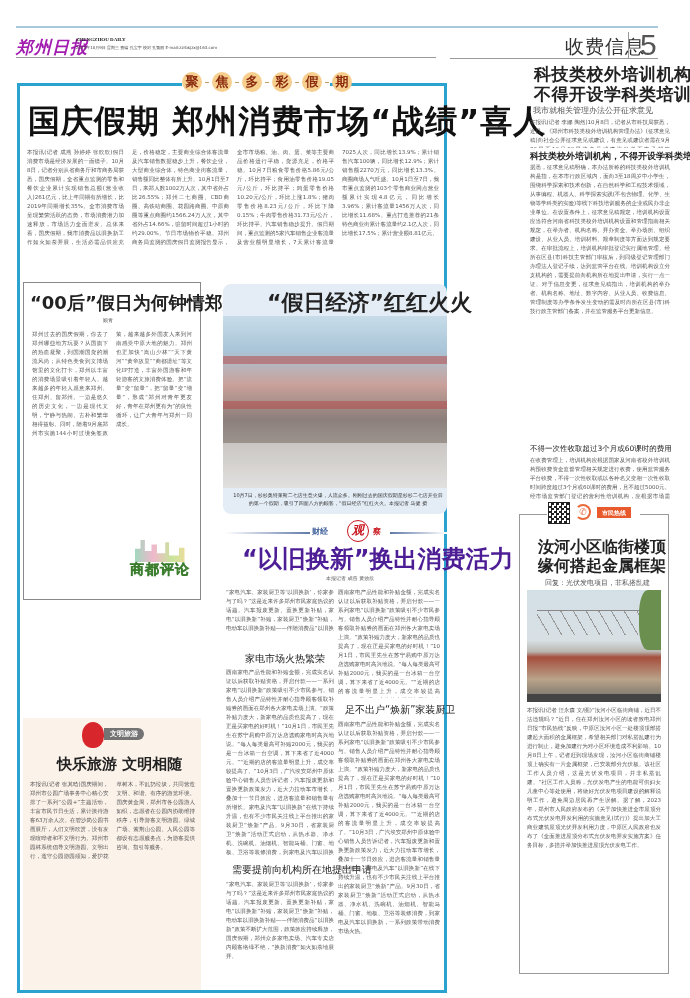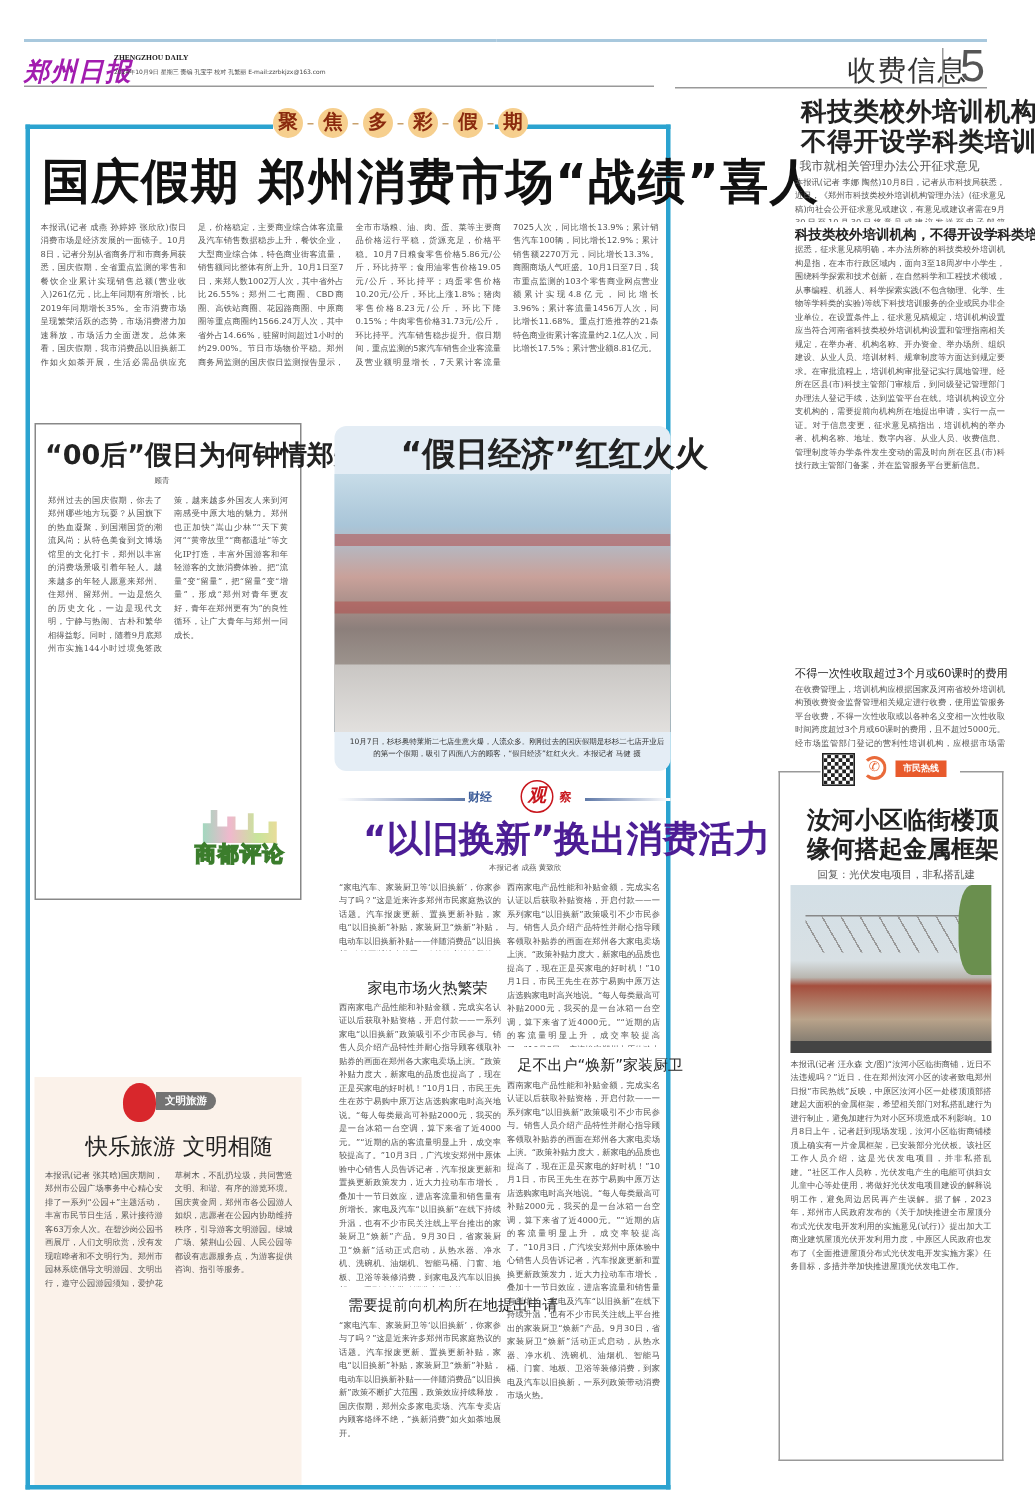--- a/index.html
+++ b/index.html
@@ -21,21 +21,21 @@
 .frame-top-r{left:330px;width:117px}
 .focus{position:absolute;left:182px;top:72px;height:22px;display:flex;gap:3px}
 .focus span{display:inline-block;width:20px;height:20px;border-radius:50%;background:#f6cf8e;color:#8a2a0e;font-size:13px;font-weight:bold;text-align:center;line-height:20px}
 .focus i{display:inline-block;width:4px;height:1px;background:#c8a06c;margin-top:10px}
 .headline{position:absolute;left:28px;top:100px;font-size:32px;font-weight:bold;color:#111;letter-spacing:1px;white-space:nowrap}
 .body-text{position:absolute;font-size:5.5px;line-height:9px;color:#555;overflow:hidden;text-align:justify}
 
 .col-box{position:absolute;left:23px;top:282px;width:178px;height:318px;border:1px solid #888;background:#fff}
 .col-title{position:absolute;left:30px;top:291px;font-size:18px;color:#222;white-space:nowrap}
 .col-author{position:absolute;left:103px;top:317px;font-size:5px;color:#555}
-.comment-logo{position:absolute;left:130px;top:561px;font-size:14px;font-weight:bold;color:#0f766e;-webkit-text-stroke:1px #3b7d2c;letter-spacing:1px}
+.comment-logo{position:absolute;left:130px;top:561px;font-size:14px;font-weight:normal;color:#0f766e;-webkit-text-stroke:1px #3b7d2c;letter-spacing:1px}
 .comment-skyline{position:absolute;left:135px;top:540px;width:55px;height:22px;background:linear-gradient(90deg,#7ac7a3,#e99ab7,#b0d96f,#f2c96e);opacity:.7;clip-path:polygon(0 100%,0 40%,10% 40%,10% 0,18% 0,18% 50%,30% 50%,30% 20%,40% 20%,40% 60%,55% 60%,55% 10%,62% 10%,62% 70%,80% 70%,80% 35%,90% 35%,90% 100%)}
 
 .photo-box{position:absolute;left:223px;top:284px;width:224px;height:230px;background:#e4edf5;border-radius:8px}
 .photo-title{position:absolute;left:267px;top:288px;font-size:22px;color:#222;white-space:nowrap}
 .photo{position:absolute;left:223px;top:316px;width:224px;height:172px;background:linear-gradient(180deg,#c7dce8 0%,#a9c5d8 20%,#c9a19a 40%,#8c7f7b 60%,#a39c95 80%,#5e6b74 100%);overflow:hidden}
 .photo .band{position:absolute;left:0;width:100%;height:8px;background:#b34d4a;opacity:.55}
 .photo .floor{position:absolute;left:0;bottom:0;width:100%;height:45px;background:linear-gradient(180deg,#c9c6c3,#e2e0de)}
 .caption{position:absolute;left:233px;top:491px;width:210px;font-size:5px;line-height:8px;color:#333;text-align:center}
 
 .fin-line-l{position:absolute;left:225px;top:532px;width:85px;height:2px;background:linear-gradient(90deg,#fff,#5f79a8)}
@@ -43,21 +43,21 @@
 .fin-label{position:absolute;left:312px;top:526px;font-size:8px;color:#3e5e9a;font-weight:bold;white-space:nowrap}
 .fin-circle{position:absolute;left:347px;top:520px;width:22px;height:22px;border-radius:50%;border:1.5px solid #c8161d;color:#c8161d;font-size:12px;font-weight:bold;text-align:center;line-height:19px;font-style:italic;background:#fff}
 .fin-label2{position:absolute;left:373px;top:526px;font-size:8px;color:#c8161d;font-weight:bold}
 .fin-title{position:absolute;left:242px;top:543px;font-size:24px;color:#4c1d95;white-space:nowrap}
 .fin-byline{position:absolute;left:326px;top:575px;font-size:5px;color:#555;white-space:nowrap}
 .sub-head{position:absolute;font-size:10px;color:#222;white-space:nowrap}
 
 .travel-box{position:absolute;left:23px;top:718px;width:178px;height:272px;background:#fbf2ea}
 .travel-badge{position:absolute;left:82px;top:722px;width:22px;height:26px;background:#d8272c;border-radius:50% 50% 45% 45%}
 .travel-badge-label{position:absolute;left:104px;top:728px;height:12px;padding:0 6px;background:#737373;color:#fff;font-size:7px;line-height:12px;font-weight:bold;border-radius:0 6px 6px 0}
-.travel-title{position:absolute;left:57px;top:755px;font-size:15px;font-weight:normal;color:#222;white-space:nowrap}
+.travel-title{position:absolute;left:57px;top:755px;font-size:15px;font-weight:bold;color:#222;white-space:nowrap}
 
 .right-title{position:absolute;left:534px;font-size:17px;color:#222;white-space:nowrap;letter-spacing:.5px}
 .right-sub{position:absolute;left:533px;top:105px;font-size:8px;color:#555;white-space:nowrap}
 .right-sub2{position:absolute;left:530px;top:150px;font-size:9px;font-weight:bold;color:#222;white-space:nowrap}
 .right-sub3{position:absolute;left:530px;top:444px;font-size:7.5px;font-weight:normal;color:#222;white-space:nowrap}
 
 .hotline-box{position:absolute;left:519px;top:514px;width:150px;height:460px;border:1px solid #999;border-top:none}
 .hotline-top-l{position:absolute;left:519px;top:514px;width:28px;height:1px;background:#999}
 .hotline-top-r{position:absolute;left:640px;top:514px;width:29px;height:1px;background:#999}
 .qr{position:absolute;left:548px;top:502px;width:22px;height:22px;background:repeating-conic-gradient(#222 0 25%,#fff 0 50%) 0 0/5px 5px;border:1px solid #222}

